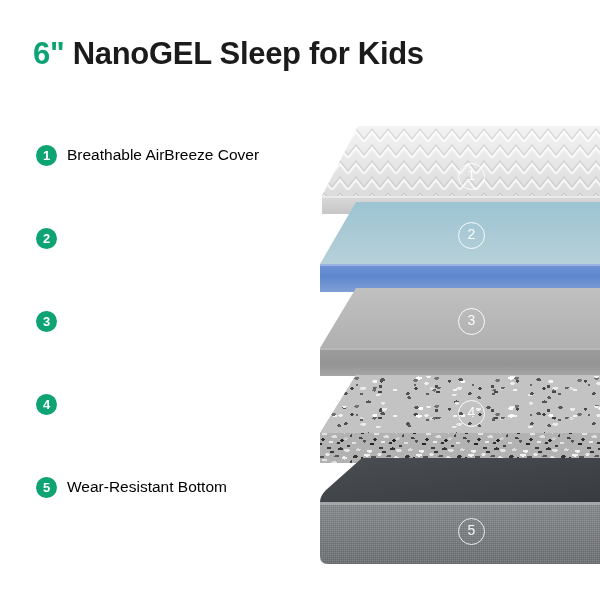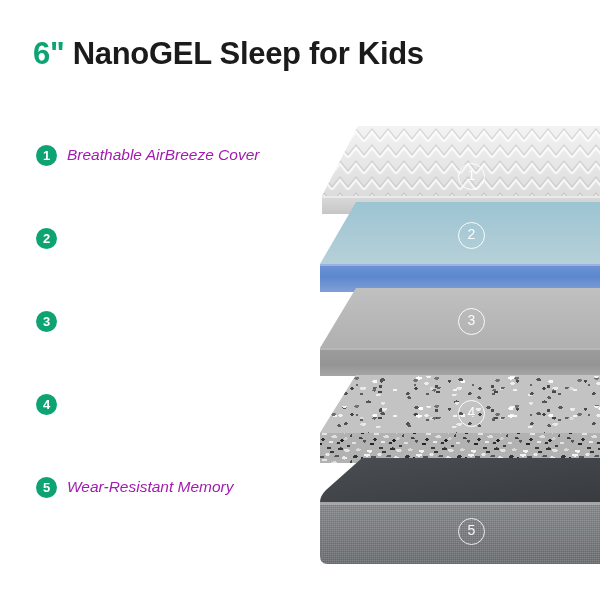--- a/index.html
+++ b/index.html
@@ -62,22 +62,21 @@
     line-height: 21px;
     text-align: center;
   }
   .legend-label {
     position: absolute;
     left: 31px;
     top: 0;
     width: 230px;
     font-size: 15.5px;
     line-height: 21.5px;
-    color: #a21caf;
-    font-style: italic;
+    color: #000000;
   }
 
   
   .stack {
     position: absolute;
     left: 300px;
     top: 0;
     width: 300px;
     height: 600px;
   }
@@ -175,21 +174,21 @@
     <div class="legend-row">
       <div class="badge">3</div>
     </div>
 
     <div class="legend-row">
       <div class="badge">4</div>
     </div>
 
     <div class="legend-row">
       <div class="badge">5</div>
-      <div class="legend-label">Wear-Resistant Memory</div>
+      <div class="legend-label">Wear-Resistant Bottom</div>
     </div>
 
   </div>
 
   <div class="stack">
 
     <svg class="slab" style="top:126px; right:0; width:300px; height:92px;" viewBox="0 0 300 92" preserveAspectRatio="none">
       <defs>
         <linearGradient id="g1top" x1="0" y1="0" x2="0" y2="1">
           <stop offset="0%" stop-color="#f3f3f3"></stop>

